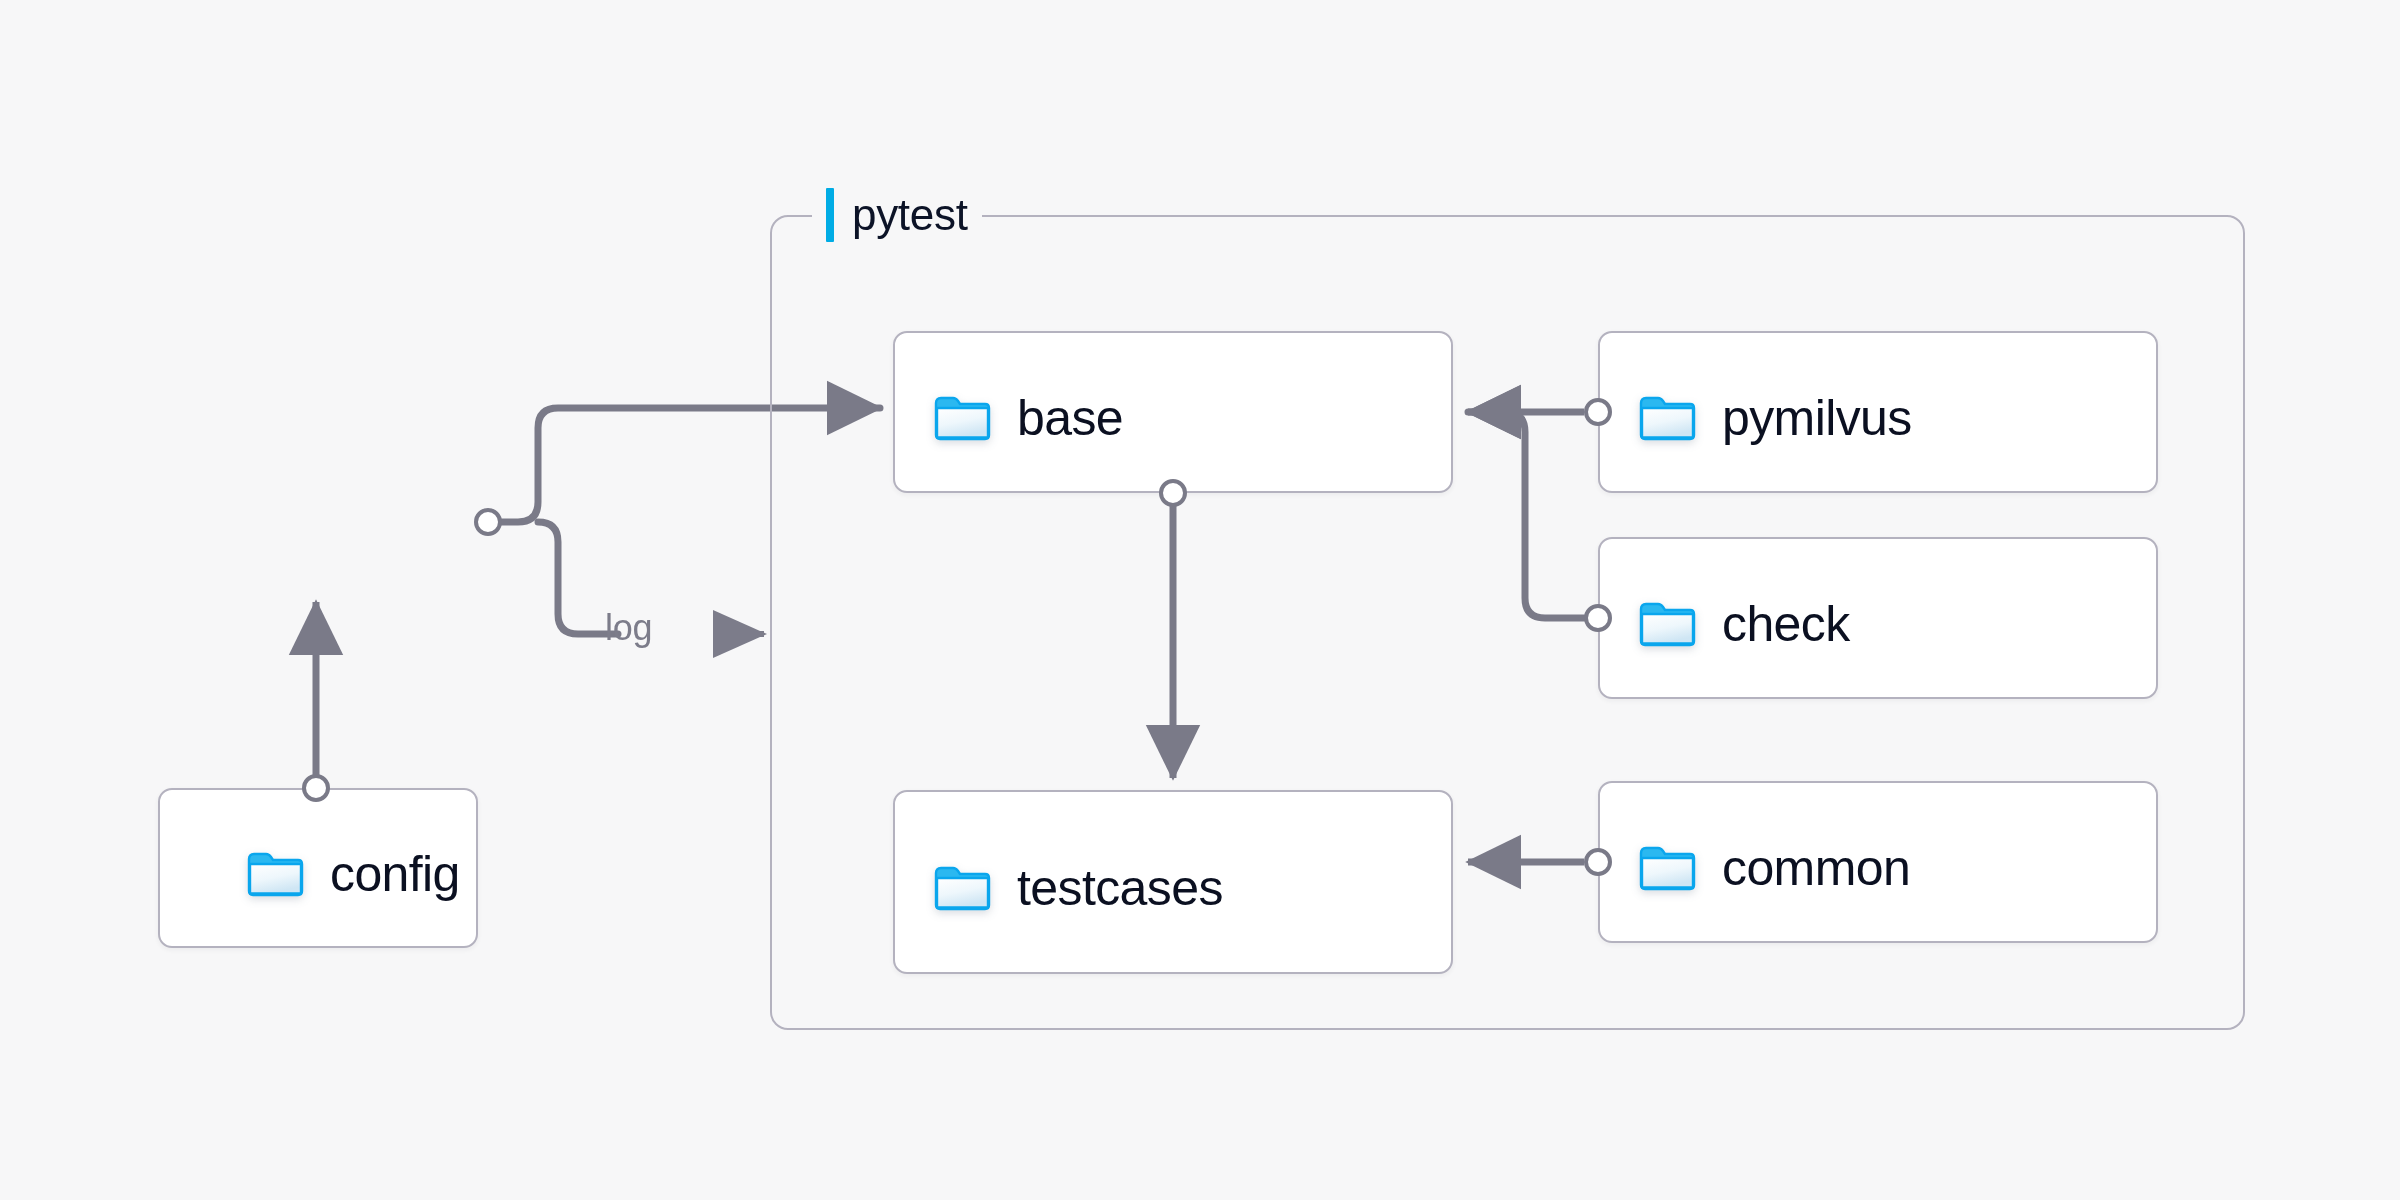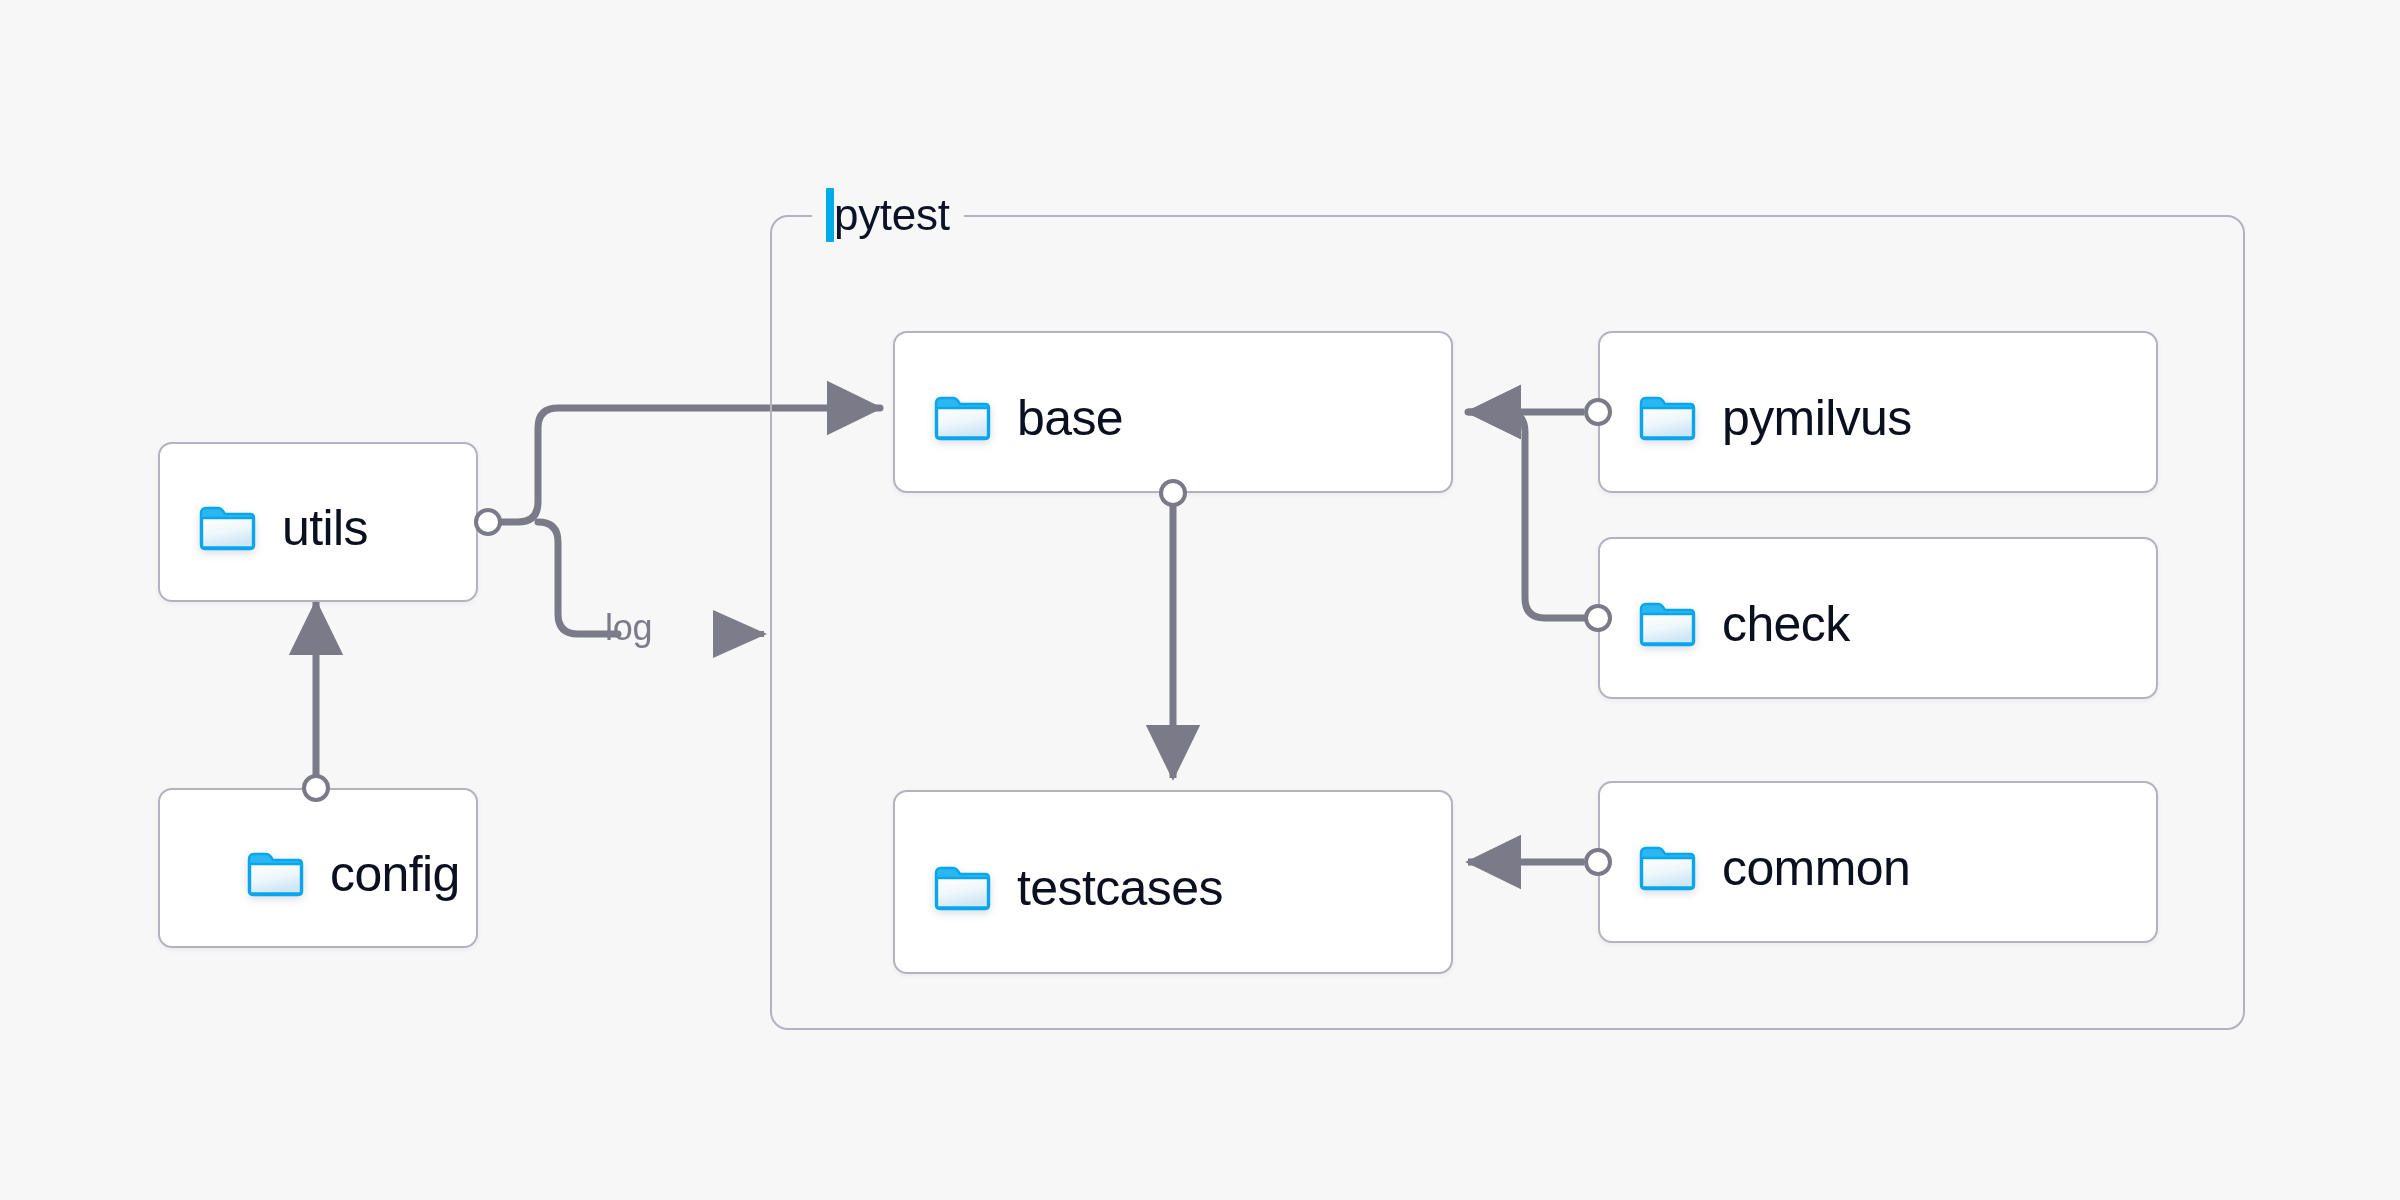--- a/index.html
+++ b/index.html
@@ -38,20 +38,21 @@
     position: absolute;
     border: 2px solid #b4b2bf;
     border-radius: 18px;
     box-sizing: border-box;
     background: transparent;
   }
   .group-label {
     position: absolute;
     display: flex;
     align-items: center;
+    gap: 18px;
     background: #f7f7f8;
     padding: 0 14px;
     height: 54px;
   }
   .group-label .bar {
     width: 8px;
     height: 54px;
     background: #00ace5;
     border-radius: 1px;
     flex: none;
@@ -171,31 +172,20 @@
       <path d="M1584,862 L1468,862" fill="none" stroke="#7a7a88" stroke-width="7" marker-end="url(#arrowThick)"></path>
     </g>
   </svg>
 
   <div class="group-box" style="left:770px; top:215px; width:1475px; height:815px;"></div>
   <div class="group-label" style="left:812px; top:188px;">
     <span class="bar"></span>
     <span class="txt">pytest</span>
   </div>
 
-  <div class="node" style="left:158px; top:442px; width:320px; height:160px;">
-    <div class="inner">
-      <span class="folder">
-        <svg viewBox="0 0 58 48" xmlns="http://www.w3.org/2000/svg">
-          <path d="M3 9 Q3 4 8 4 L20 4 Q23 4 25 7 L27 10 L52 10 Q56 10 56 14 L56 41 Q56 45 52 45 L7 45 Q3 45 3 41 Z" fill="#2bb8f0" stroke="#0aa6ed" stroke-width="2.4" stroke-linejoin="round"></path>
-          <path d="M4 14 L55 14 L55 43.5 L4 43.5 Z" fill="url(#folderGrad)" stroke="#0aa6ed" stroke-width="2.4" stroke-linejoin="round"></path>
-        </svg>
-      </span>
-      <span class="label">utils</span>
-    </div>
-  </div>
   <div class="port" style="left:474px; top:508px;"></div>
 
   <div class="node" style="left:158px; top:788px; width:320px; height:160px;padding-left:48px;">
     <div class="inner">
       <span class="folder">
         <svg viewBox="0 0 58 48" xmlns="http://www.w3.org/2000/svg">
           <path d="M3 9 Q3 4 8 4 L20 4 Q23 4 25 7 L27 10 L52 10 Q56 10 56 14 L56 41 Q56 45 52 45 L7 45 Q3 45 3 41 Z" fill="#2bb8f0" stroke="#0aa6ed" stroke-width="2.4" stroke-linejoin="round"></path>
           <path d="M4 14 L55 14 L55 43.5 L4 43.5 Z" fill="url(#folderGrad)" stroke="#0aa6ed" stroke-width="2.4" stroke-linejoin="round"></path>
         </svg>
       </span>

